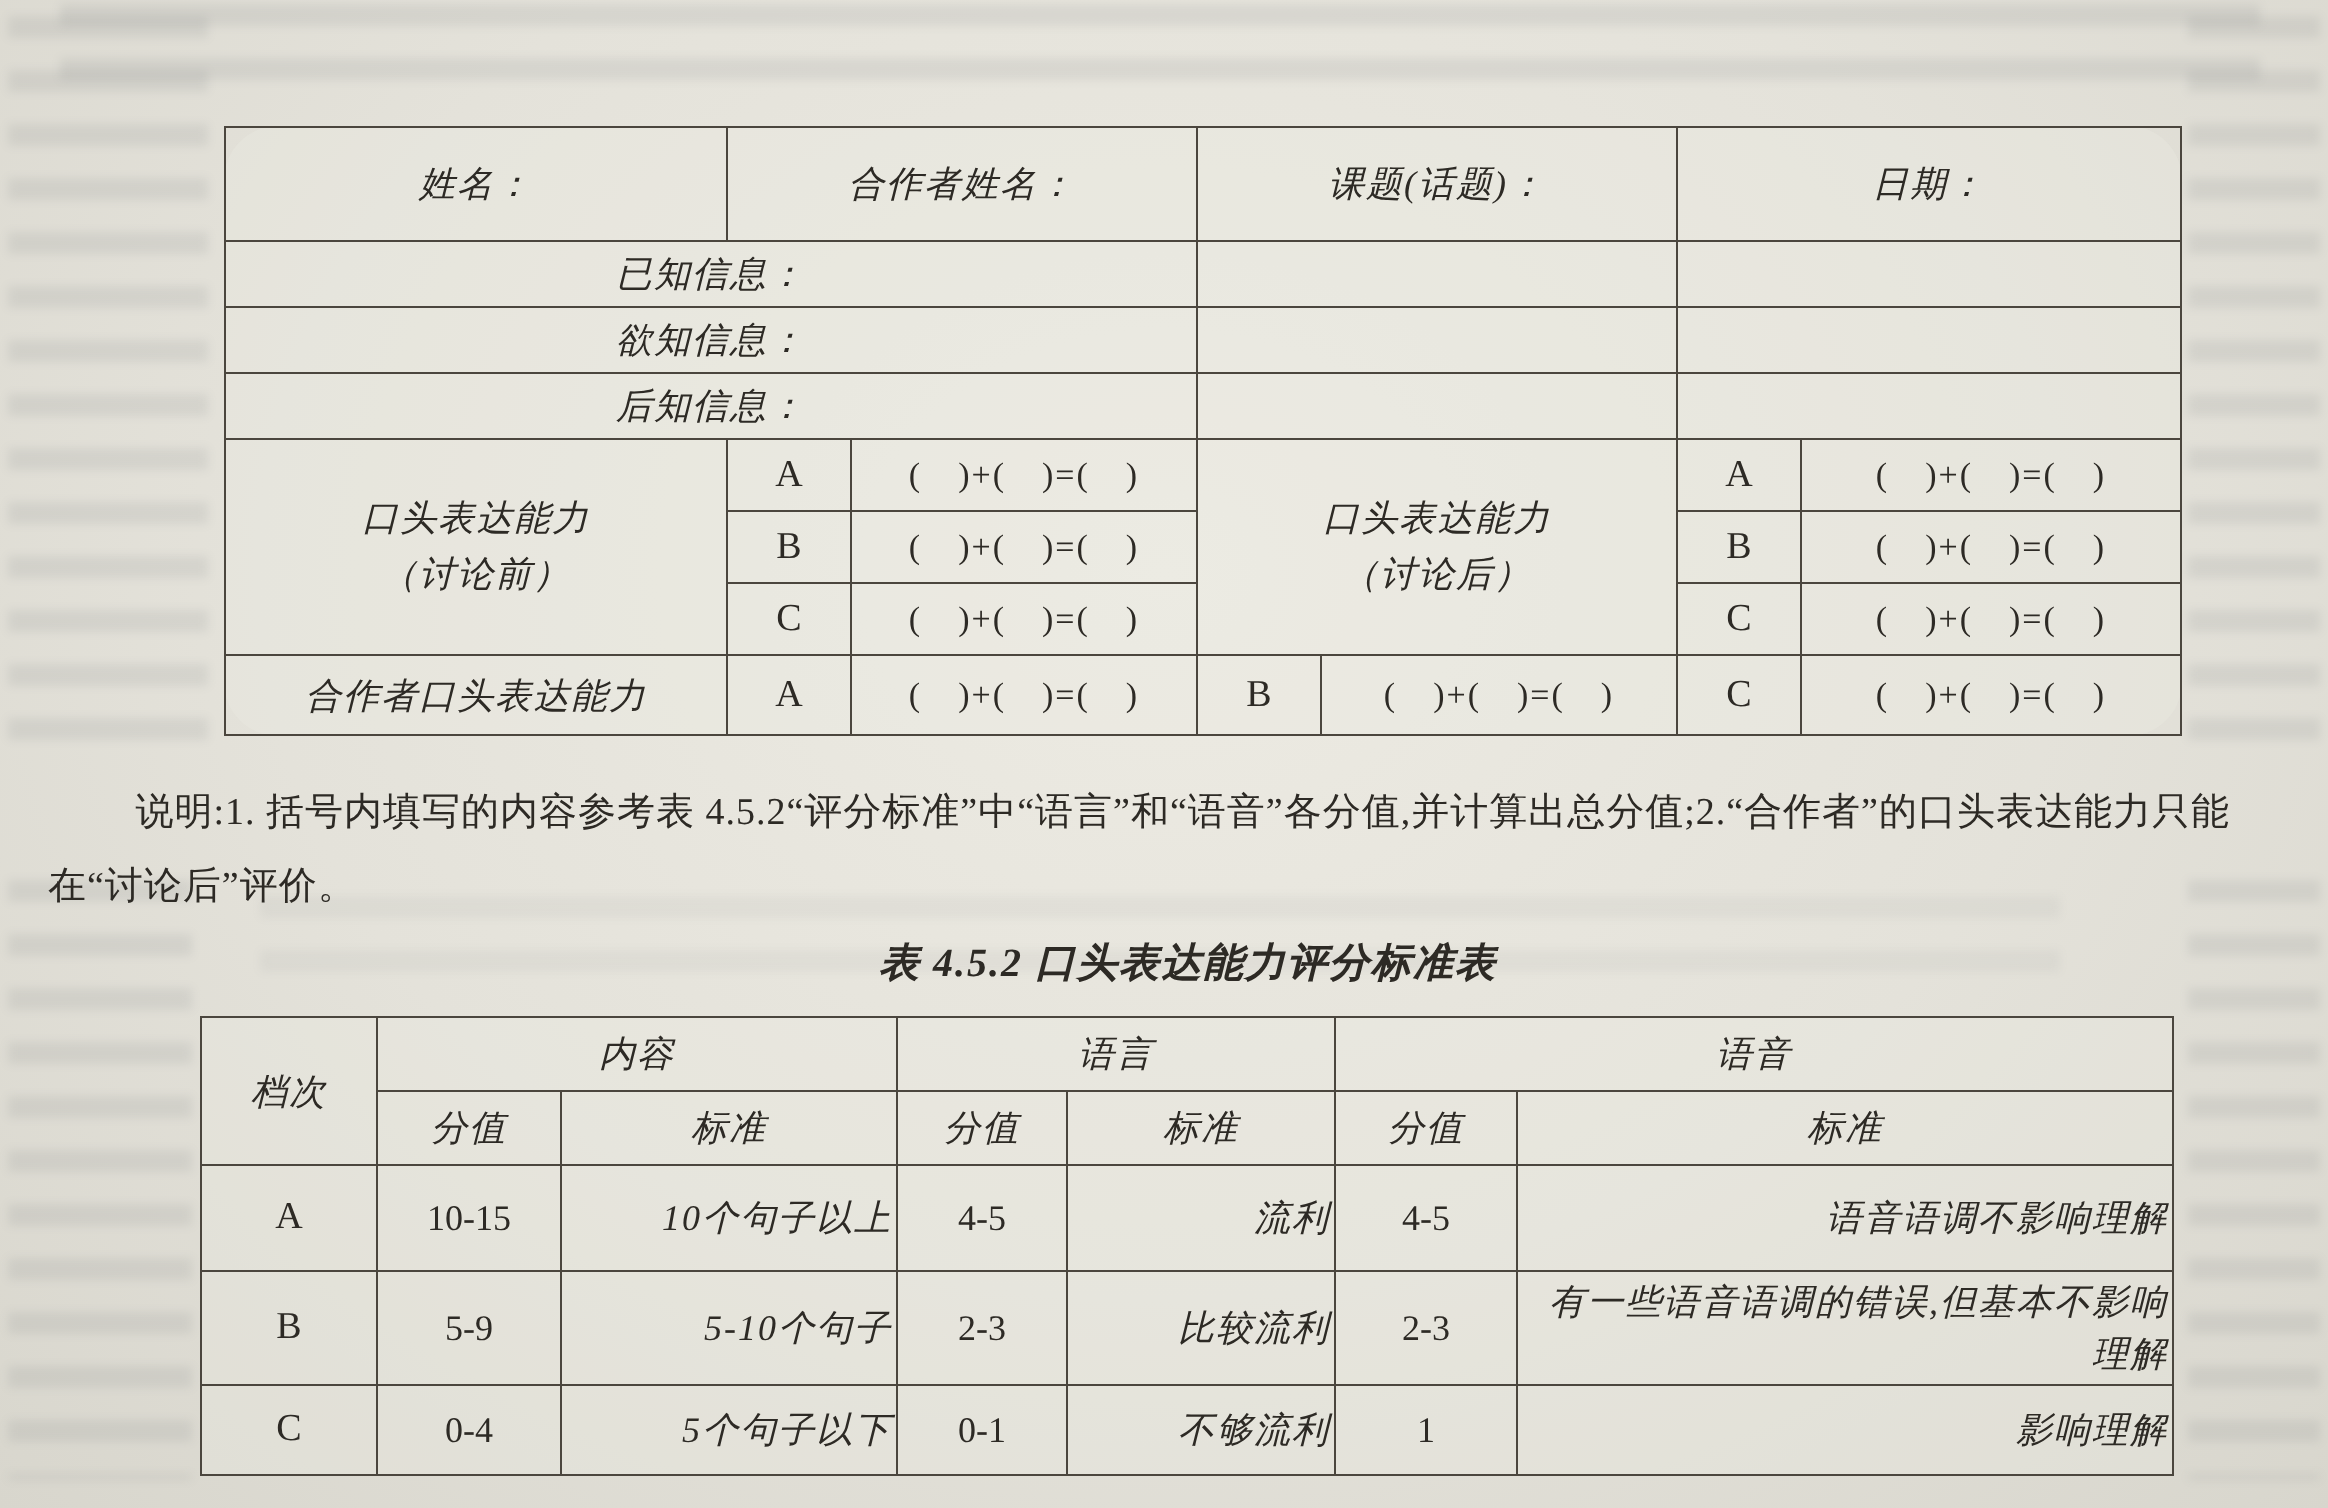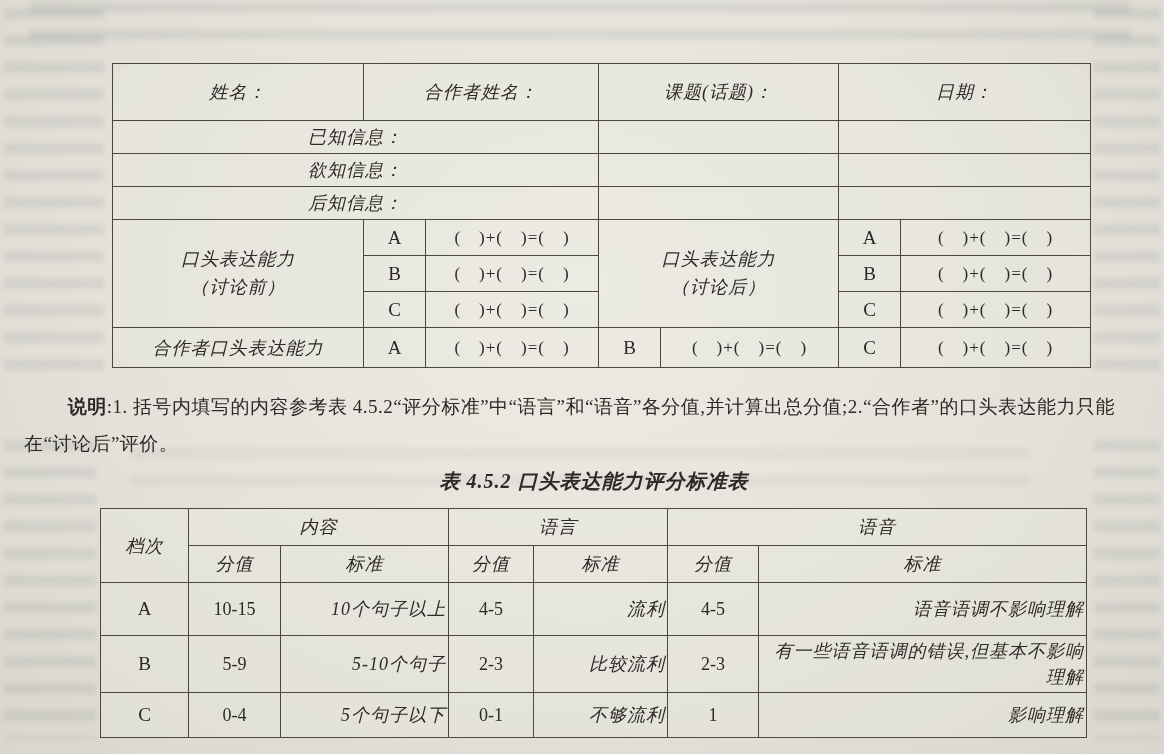--- a/index.html
+++ b/index.html
@@ -42,21 +42,21 @@
   .t2r1 td{height:36px;margin-top:16px;}
   .t2r2 td{height:36px;}
   .t2ra td{height:52px;}
   .t2rb td{height:56px;}
   .t2rc td{height:44px;}
   .std{text-align:right;padding-left:10px;line-height:1.45;}
   .note{
     position:absolute;left:24px;top:388px;width:1126px;margin:0;
     font-size:19px;line-height:1.95;text-indent:2.3em;letter-spacing:.5px;
   }
-  .note b{font-weight:700;margin-top:40px;}
+  .note b{font-weight:400;margin-top:40px;}
 </style>
 </head>
 <body>
 
 <div style="position:absolute;inset:0;">
 
   <div class="ghost" style="left:4px;top:8px;width:100px;height:370px;"></div>
   <div class="ghost" style="left:1094px;top:8px;width:66px;height:370px;"></div>
   <div class="ghost" style="left:30px;top:2px;width:1100px;height:52px;"></div>
   <div class="ghost" style="left:4px;top:440px;width:92px;height:300px;"></div>

